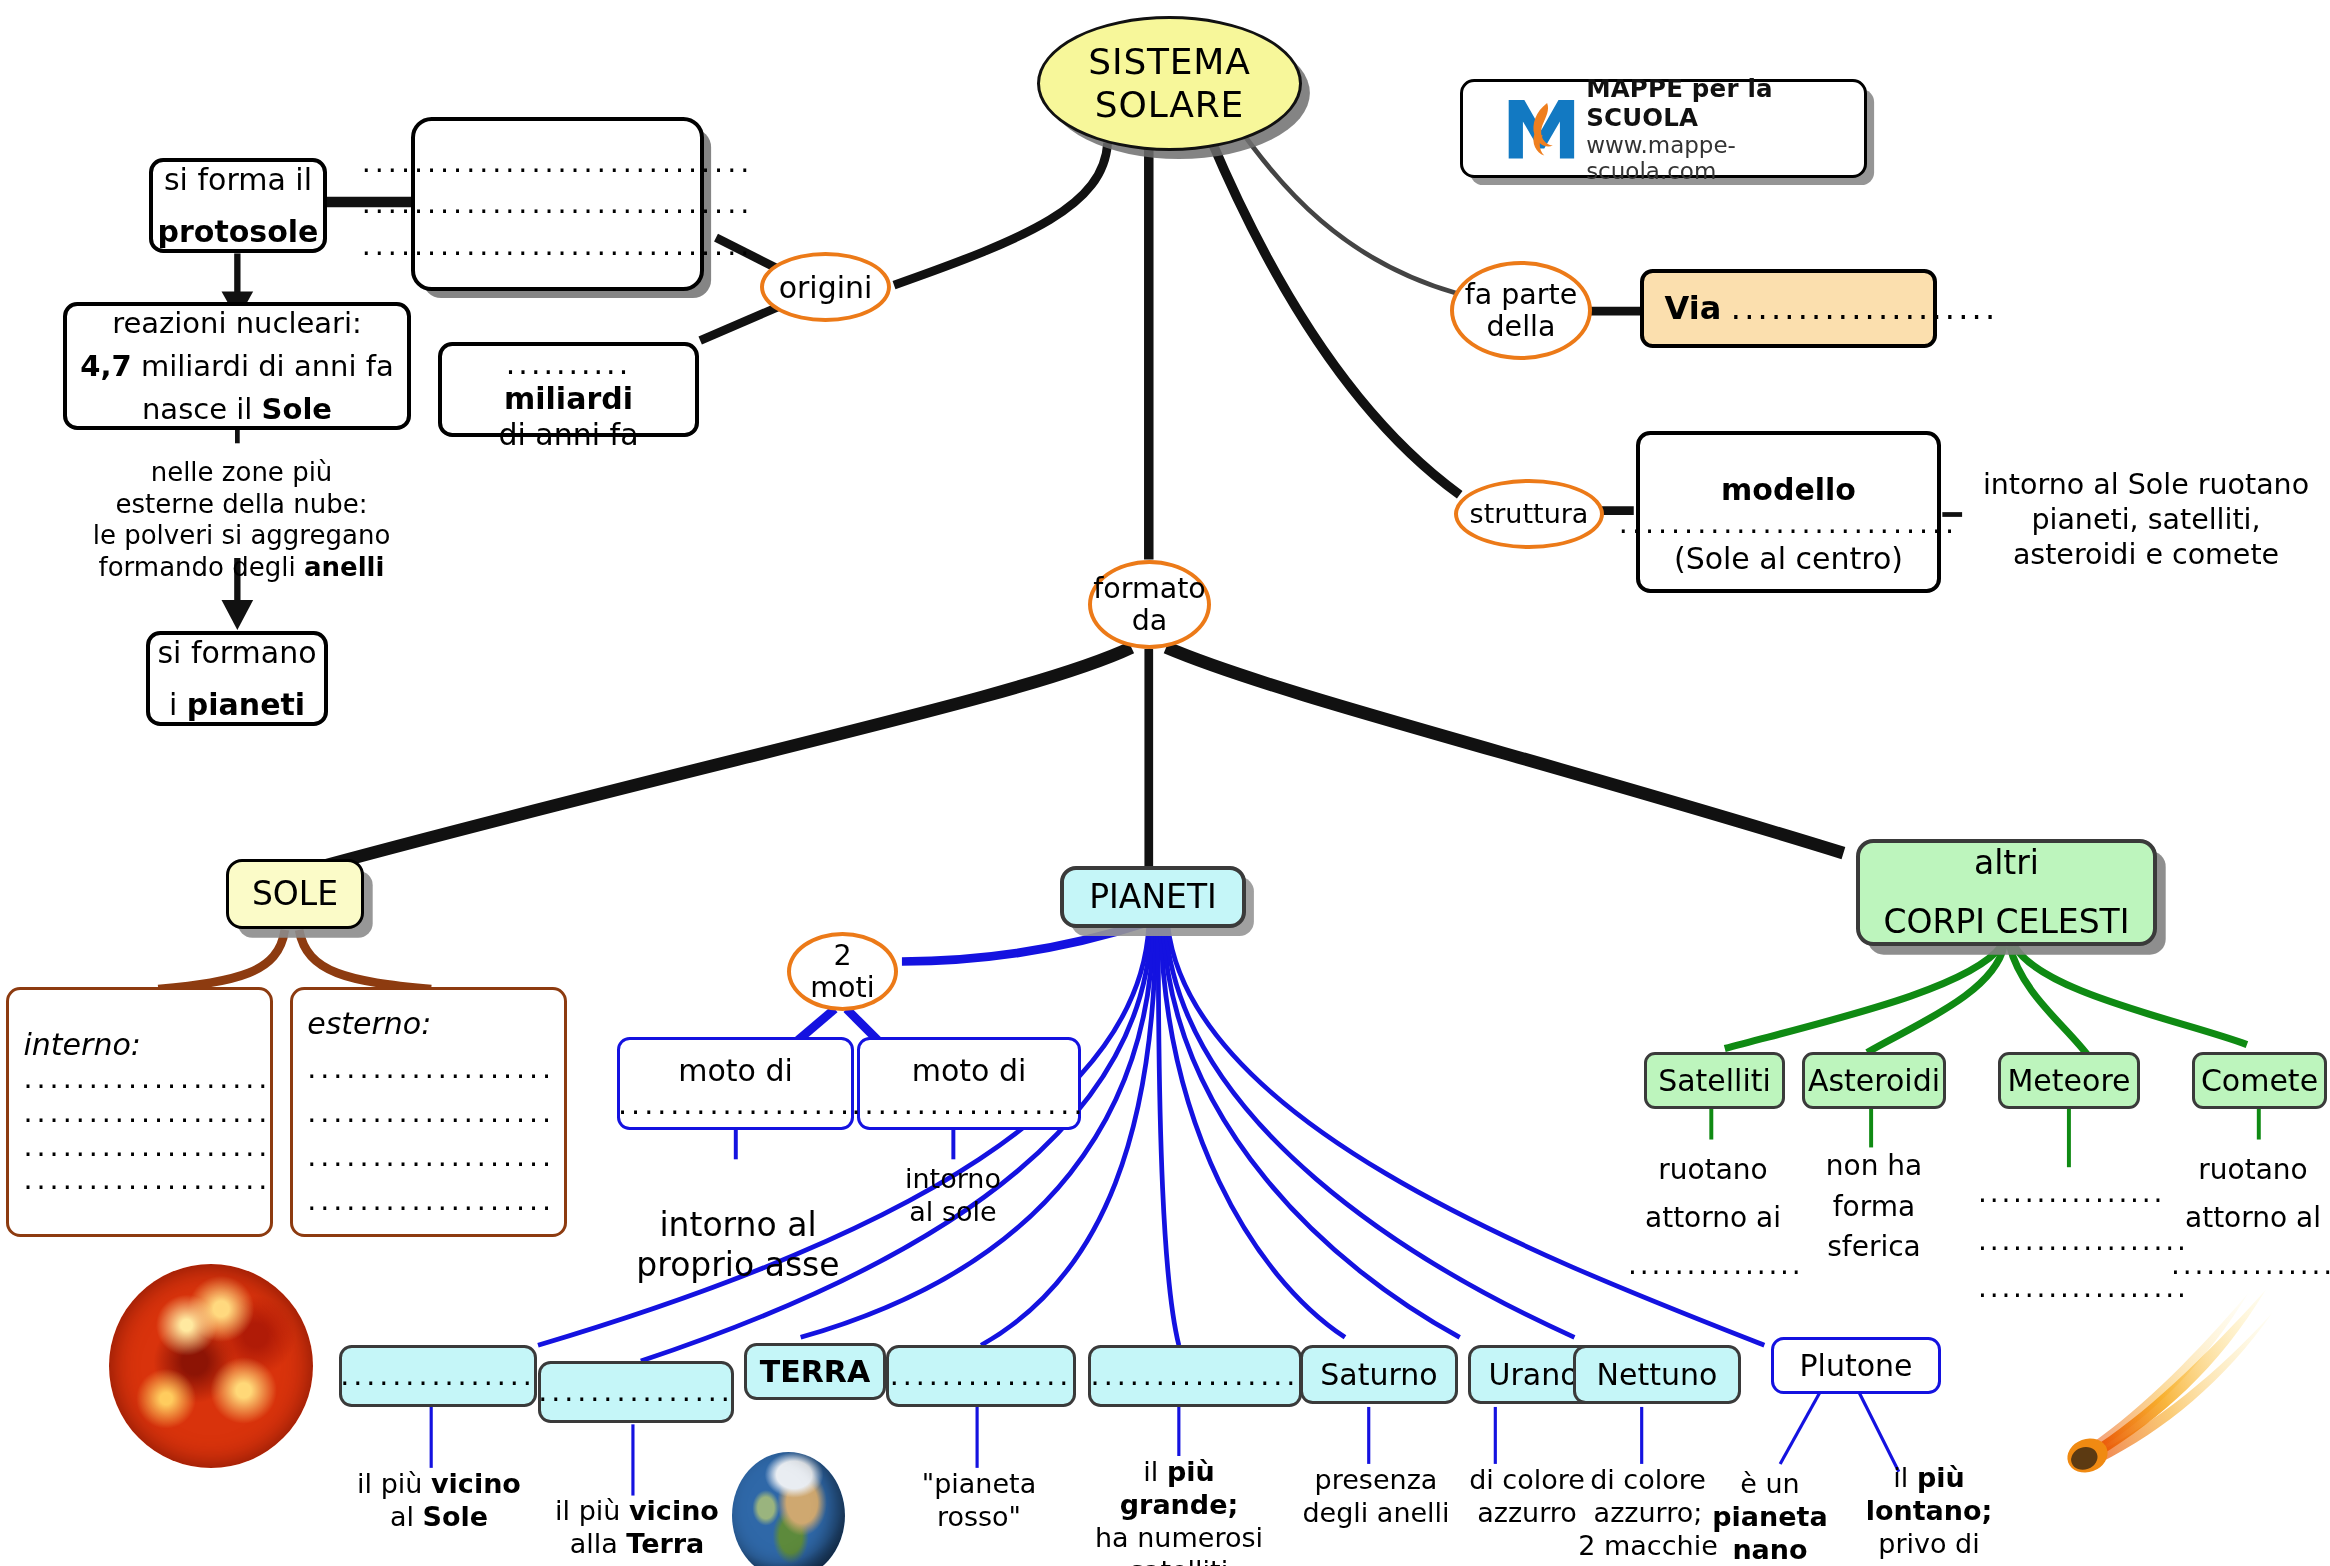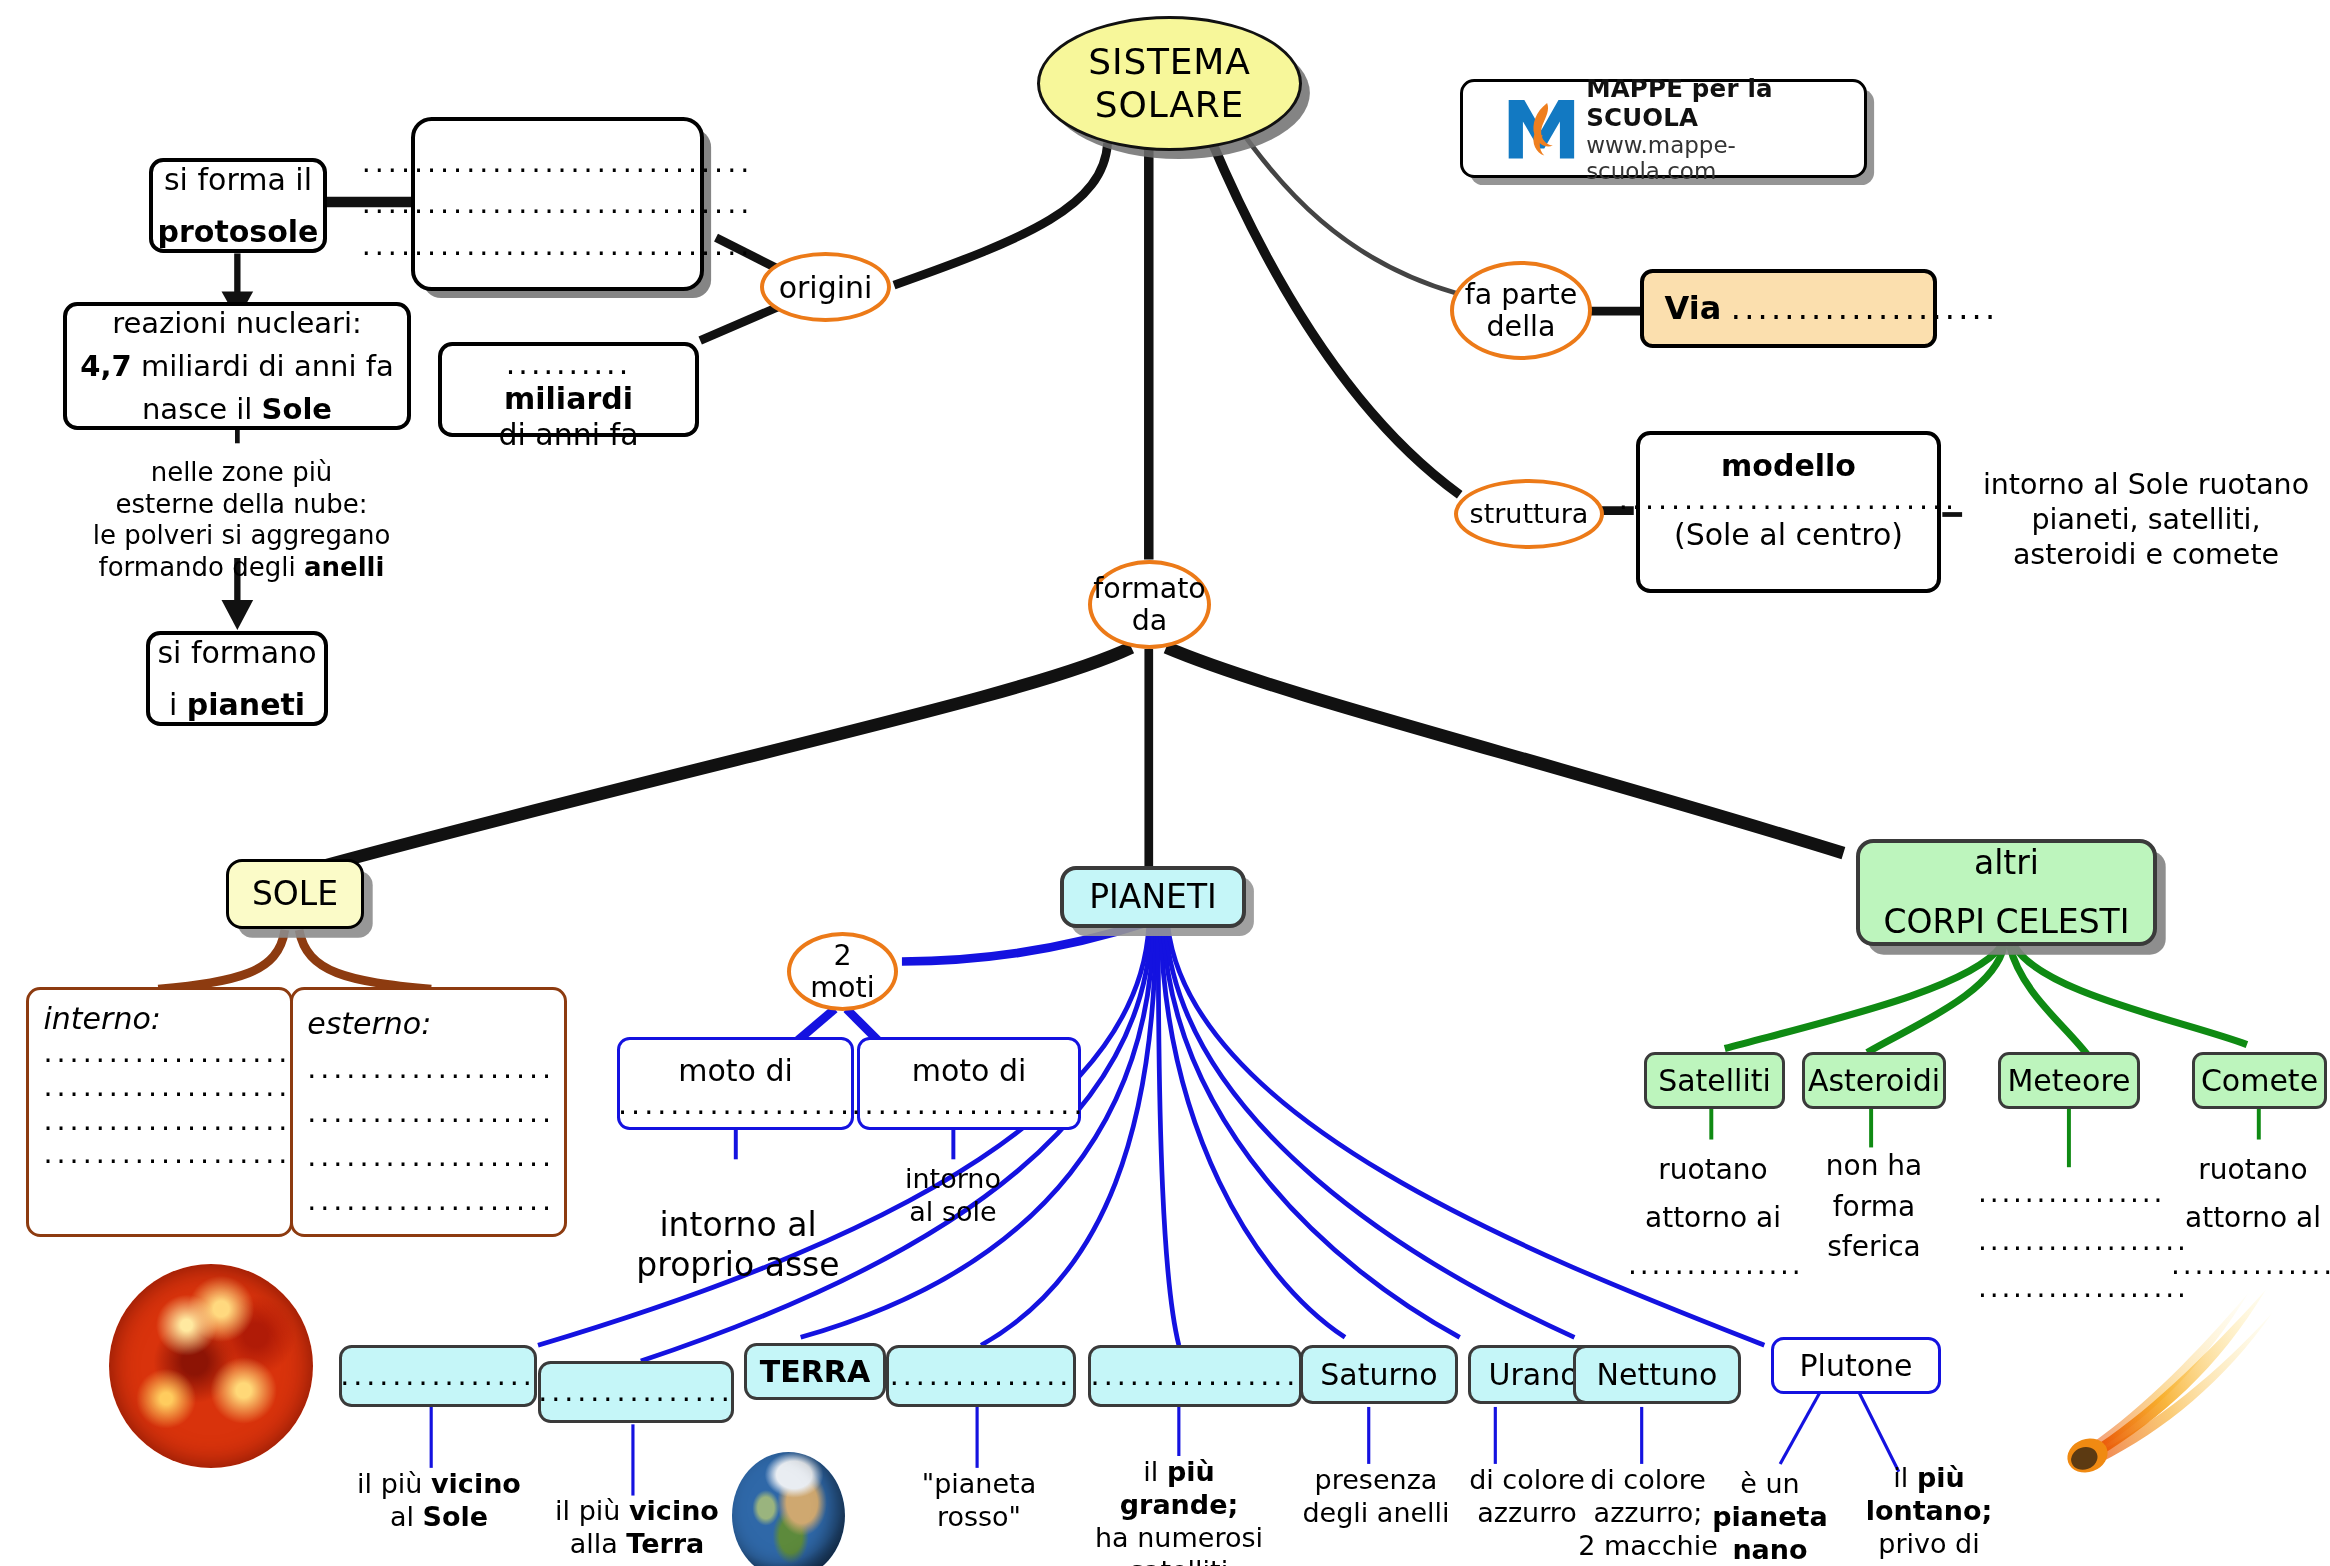--- a/index.html
+++ b/index.html
@@ -243,21 +243,21 @@
 
   <div class="node box-cream" style="left:1640px;top:269px;width:297px;height:79px;flex-direction:row;justify-content:flex-start;padding-left:20.6px;">
     <b>Via</b>
     <span class="dots" style="margin-left:9.5px;">....................</span>
   </div>
 
   <div class="node ell-orange" style="left:1454px;top:479px;width:150px;height:70px;font-size:27px;">
     <span>struttura</span>
   </div>
 
-  <div class="node box-w" style="left:1636px;top:431px;width:305px;height:162px;justify-content:flex-start;padding:12.7px 9.5px;">
+  <div class="node box-w" style="left:1636px;top:431px;width:305px;height:162px;justify-content:flex-end;padding:12.7px 9.5px;">
     <b>modello</b>
     <span class="dotline">..........................</span>
     <span>(Sole al centro)</span>
   </div>
 
   <div class="txt" style="left:1964px;top:468px;width:364px;font-size:28.5px;">
     <div>intorno al Sole ruotano</div>
     <div>pianeti, satelliti,</div>
     <div>asteroidi e comete</div>
   </div>
@@ -273,21 +273,21 @@
 
   <div class="node box-cyan" style="left:1060px;top:866px;width:186px;height:62px;">
     <span>PIANETI</span>
   </div>
 
   <div class="node box-green" style="left:1856px;top:839px;width:301px;height:107px;gap:20px;">
     <span>altri</span>
     <span>CORPI CELESTI</span>
   </div>
 
-  <div class="node box-brown" style="left:6.3px;top:987px;width:267px;height:250px;align-items:flex-start;justify-content:flex-start;padding:11px 14.2px;margin-left:20px;">
+  <div class="node box-brown" style="left:6.3px;top:987px;width:267px;height:250px;align-items:flex-start;justify-content:center;padding:11px 14.2px;">
     <span class="it" style="font-size:30px;">interno:</span>
     <span class="dotline">...................</span>
     <span class="dotline">...................</span>
     <span class="dotline">...................</span>
     <span class="dotline">...................</span>
   </div>
 
   <div class="node box-brown" style="left:290px;top:987px;width:277px;height:250px;align-items:flex-start;justify-content:space-around;padding:11px 14.2px;">
     <span class="it" style="font-size:30px;">esterno:</span>
     <span class="dotline">...................</span>

